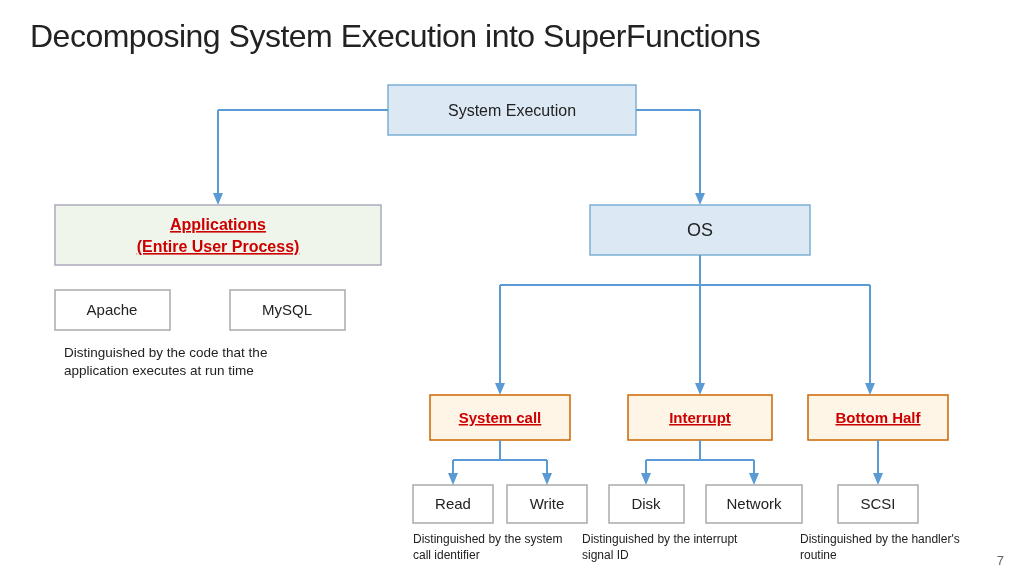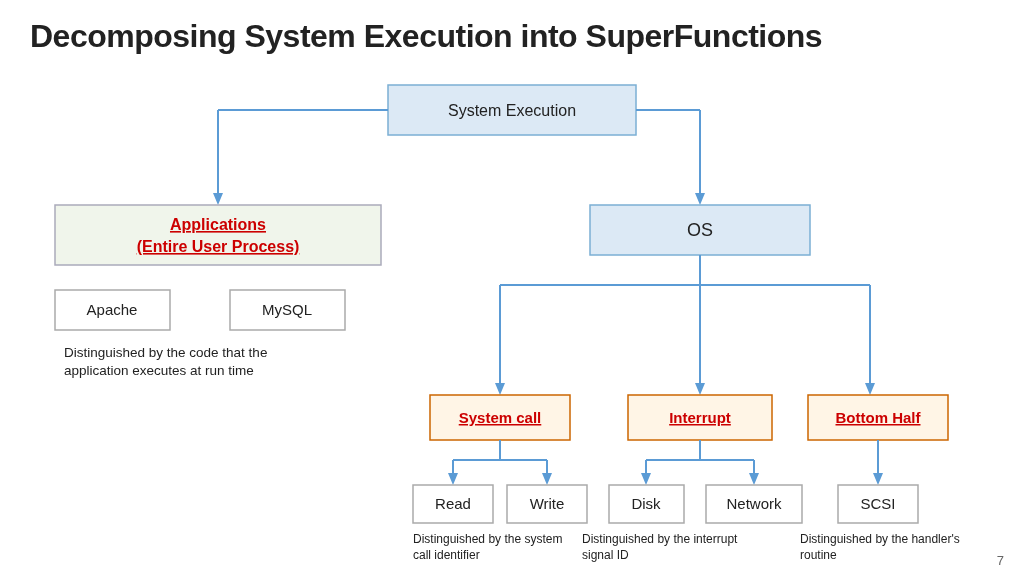--- a/index.html
+++ b/index.html
@@ -10,21 +10,21 @@
       font-family: 'Segoe UI', Arial, sans-serif;
       overflow: hidden;
       position: relative;
     }
 
     .slide-title {
       position: absolute;
       top: 18px;
       left: 30px;
       font-size: 32px;
-      font-weight: 700;
+      font-weight: 400;
       color: #222;
       letter-spacing: -0.5px;
       text-align: center;
     }
 
     
     .diagram-svg {
       position: absolute;
       top: 75px;
       left: 0;

